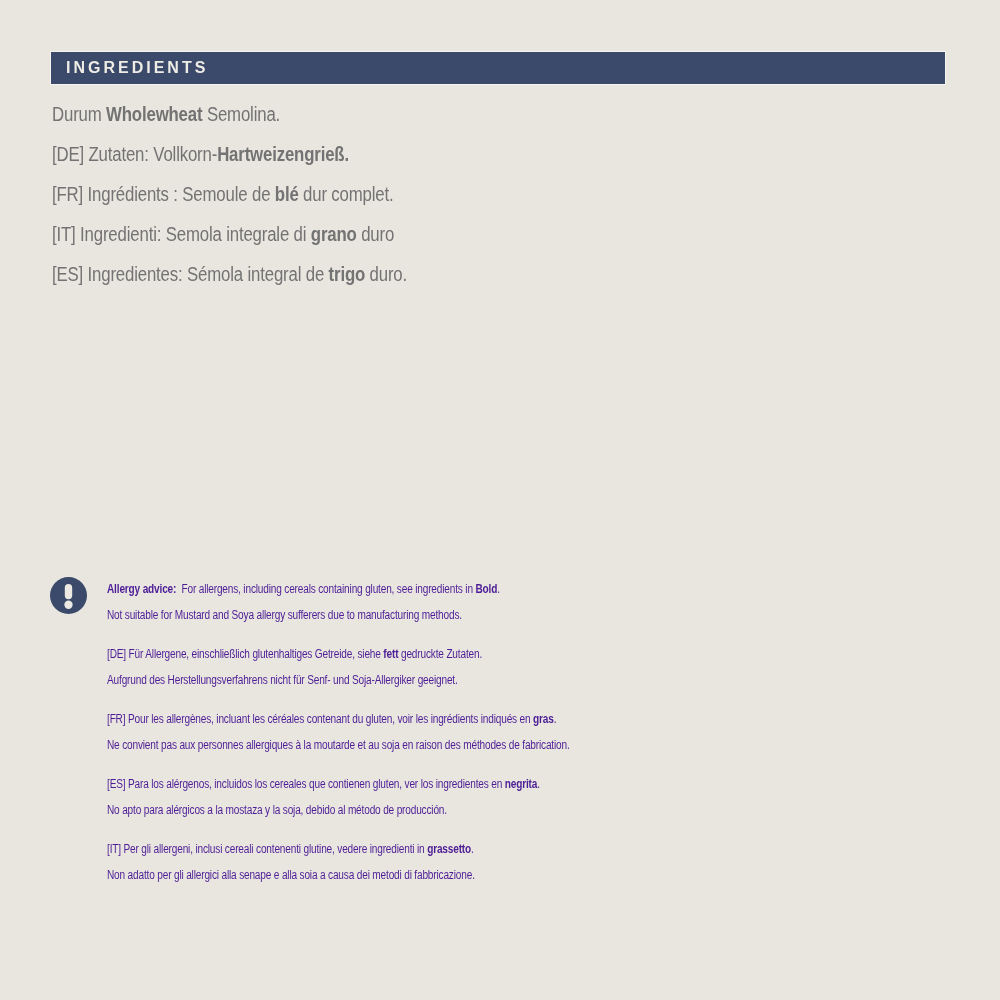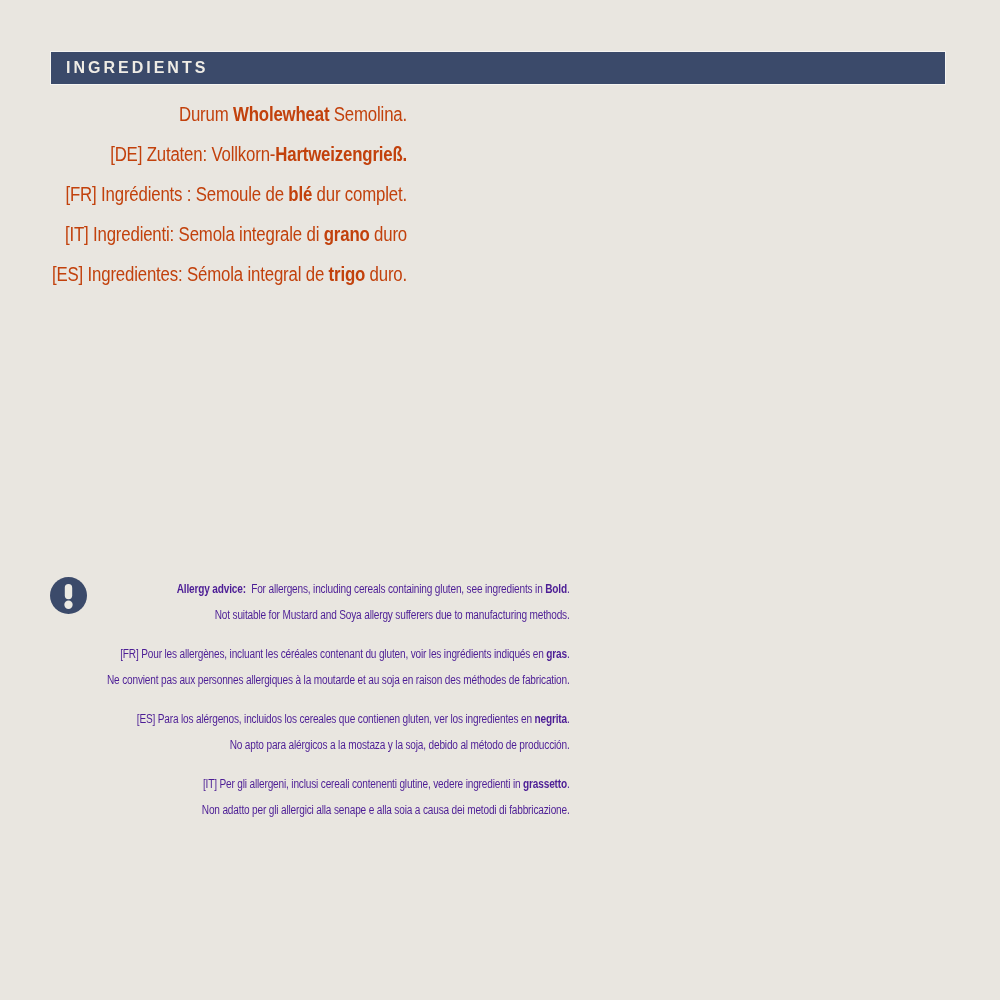--- a/index.html
+++ b/index.html
@@ -7,21 +7,20 @@
     padding: 0;
     background: #e9e6e0;
     font-family: "Liberation Sans", sans-serif;
   }
   .page {
     position: relative;
     width: 1000px;
     height: 1000px;
     background: #e9e6e0;
     overflow: hidden;
-    text-align: right;
   }
   .header-bar {
     position: absolute;
     left: 51px;
     top: 52px;
     width: 894px;
     height: 32px;
     background: #3b4a6a;
     box-shadow: 0 0 0 1px rgba(255,255,255,0.55);
     display: flex;
@@ -31,21 +30,21 @@
     padding-left: 15px;
     font-size: 16px;
     font-weight: bold;
     letter-spacing: 3px;
     color: #efece5;
   }
   .ingredients {
     position: absolute;
     left: 52px;
     top: 104px;
-    color: #c2410c;
+    color: #737373;
     font-size: 20px;
   }
   .ingredients .line {
     display: block;
     white-space: pre;
     line-height: 20px;
     margin-bottom: 20px;
     letter-spacing: -0.2px;
     transform: scaleX(0.84);
     transform-origin: 0 0;
@@ -103,20 +102,24 @@
     </svg>
   </div>
 
   <div class="allergy">
 
     <p class="para">
       <span class="line"><span class="b">Allergy advice:</span><span>  For allergens, including cereals containing gluten, see ingredients in </span><span class="b">Bold</span><span>.</span></span>
       <span class="line"><span>Not suitable for Mustard and Soya allergy sufferers due to manufacturing methods.</span></span>
     </p>
 
+    <p class="para">
+      <span class="line"><span>[DE] Für Allergene, einschließlich glutenhaltiges Getreide, siehe </span><span class="b">fett</span><span> gedruckte Zutaten.</span></span>
+      <span class="line"><span>Aufgrund des Herstellungsverfahrens nicht für Senf- und Soja-Allergiker geeignet.</span></span>
+    </p>
 
     <p class="para">
       <span class="line"><span>[FR] Pour les allergènes, incluant les céréales contenant du gluten, voir les ingrédients indiqués en </span><span class="b">gras</span><span>.</span></span>
       <span class="line"><span>Ne convient pas aux personnes allergiques à la moutarde et au soja en raison des méthodes de fabrication.</span></span>
     </p>
 
     <p class="para">
       <span class="line"><span>[ES] Para los alérgenos, incluidos los cereales que contienen gluten, ver los ingredientes en </span><span class="b">negrita</span><span>.</span></span>
       <span class="line"><span>No apto para alérgicos a la mostaza y la soja, debido al método de producción.</span></span>
     </p>

